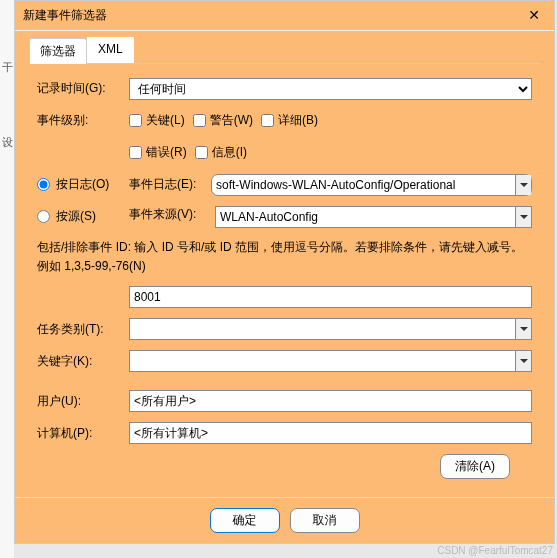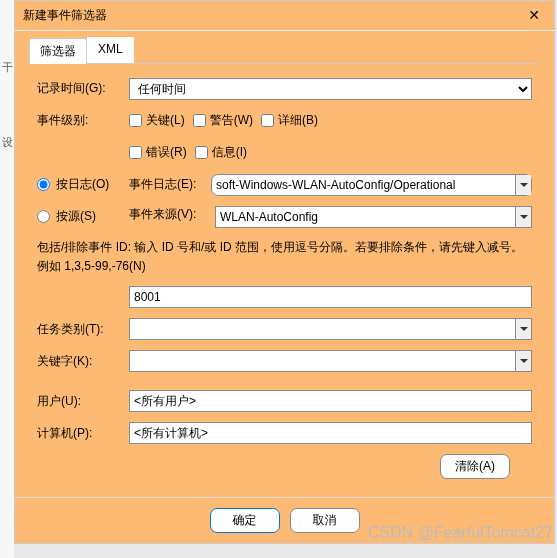--- a/index.html
+++ b/index.html
@@ -27,21 +27,21 @@
 .radio-row .rlabel { width: 78px; }
 .dd-field { display: flex; border: 1px solid #888; height: 22px; align-items: center; background: #fff; }
 .dd-field .dd-text { flex: 1; padding: 0 4px; font-size: 12px; white-space: nowrap; overflow: hidden; }
 .dd-field .dd-btn { width: 16px; height: 100%; border-left: 1px solid #888; display: flex; align-items: center; justify-content: center; background: #efefef; cursor: pointer; }
 .dd-btn::after { content: ""; border-left: 4px solid transparent; border-right: 4px solid transparent; border-top: 4px solid #333; }
 .helptext { font-size: 12px; line-height: 1.6; margin: 8px 0 10px 0; }
 .btn-row { display: flex; justify-content: flex-end; padding: 0 22px 8px 0; }
 .btn { border: 1px solid #888; background: #fdfdfd; font-size: 12px; padding: 3px 14px; border-radius: 7px; cursor: pointer; min-width: 70px; }
 .footer { border-top: 1px solid #ddd; padding: 10px 14px; display: flex; justify-content: center; gap: 10px; }
 .btn.primary { border-color: #0078d4; }
-.watermark { position: absolute; right: 4px; bottom: 16px; font-size: 16px; color: #bbb; }
+.watermark { position: absolute; right: 4px; bottom: 2px; font-size: 10px; color: #bbb; }
 .left-strip { position: absolute; left: 0; top: 0; width: 14px; height: 558px; background: #f7f7f7; }
 .left-strip span { font-size: 11px; color: #555; display: block; margin-top: 60px; margin-left: 2px; }
 </style>
 </head>
 <body>
 
 <div class="left-strip">
   <span>干</span>
   <span>设</span>
 </div>

